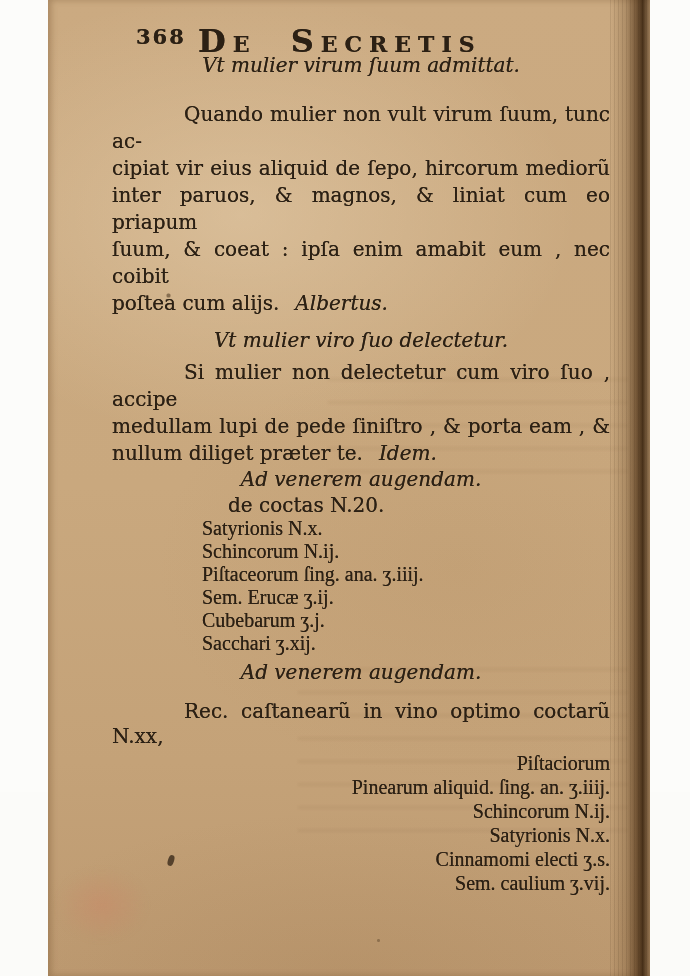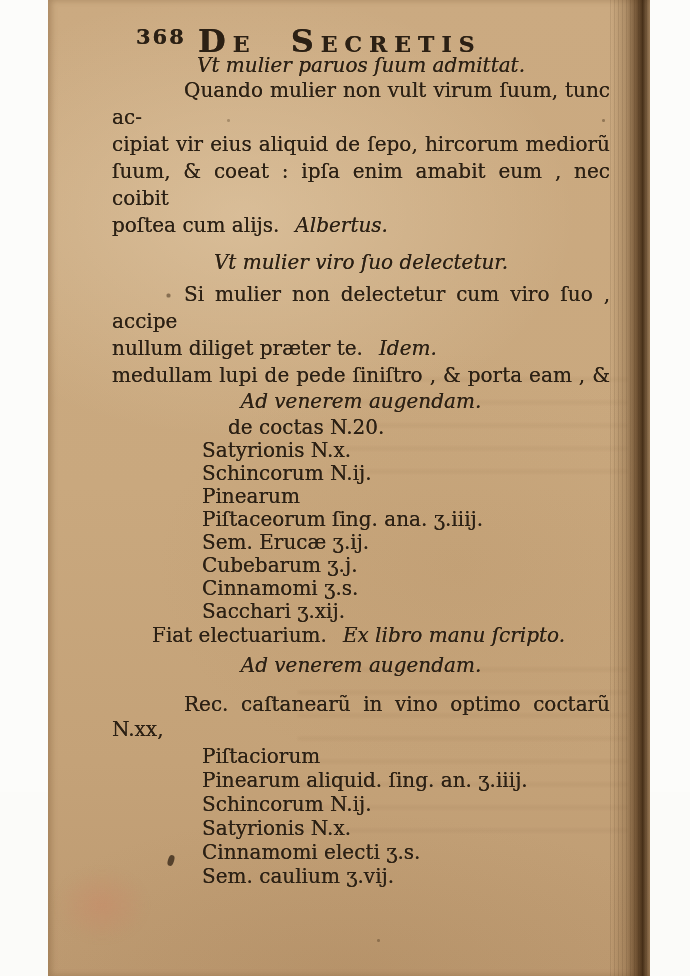--- a/index.html
+++ b/index.html
@@ -77,34 +77,34 @@
   .h-italic {
     font-style:italic; text-align:center;
     font-size:20px; line-height:24px; white-space:nowrap;
   }
   .h1 { margin-top:3px; }
   .h2 { margin-top:11px; }
   .h3 { margin-top:0; }
   .h4 { margin-top:5px; }
 
   .para { display:flex; flex-direction:column; }
-  .p1 { margin-top:0; }
+  .p1 { margin-top:24px; }
   .p2 { margin-top:7px; }
   .pline { line-height:27px; white-space:nowrap; }
   .j { text-align:justify; text-align-last:justify; white-space:normal; }
   .fl { text-indent:72px; }
   .attrib { font-style:italic; margin-left:16px; }
 
   .r-intro { margin-top:2px; }
   .r-intro .pline { line-height:24px; }
   .sub { padding-left:116px; }
   .items1 .item { line-height:23px; }
-  .items2 .item { line-height:24px; }
+  .items2 .item { line-height:24px;text-align:right; }
   .items2 { margin-top:2px; }
-  .item { padding-left:90px; white-space:nowrap; }
+  .item { padding-left:90px; white-space:nowrap;font-family:Liberation Serif, serif; }
   .fiat { line-height:25px; padding-left:40px; white-space:nowrap; }
   .r2intro { margin-top:15px; line-height:25px; text-align:justify; text-align-last:justify; text-indent:72px; }
 </style>
 </head>
 <body>
 
 <div class="canvas">
   <div class="page">
     <div class="bleed bleed-1"></div>
     <div class="bleed bleed-2"></div>
@@ -112,55 +112,53 @@
     <div class="speck"></div>
     <div class="dots"></div>
 
     <div class="content">
 
       <div class="header-row">
         <span class="page-num">368</span>
         <div class="running-title">De Secretis</div>
       </div>
 
-      <div class="h-italic h1">Vt mulier paruos ſuum admittat.</div>
+      <div class="h-italic h1">Vt mulier virum ſuum admittat.</div>
 
       <div class="para p1">
         <div class="pline j fl">Quando mulier non vult virum ſuum, tunc ac-</div>
         <div class="pline j">cipiat vir eius aliquid de ſepo, hircorum mediorũ</div>
+        <div class="pline j">inter paruos, &amp; magnos, &amp; liniat cum eo priapum</div>
         <div class="pline j">ſuum, &amp; coeat : ipſa enim amabit eum , nec coibit</div>
         <div class="pline"><span>poſtea cum alijs.</span><span class="attrib">Albertus.</span></div>
       </div>
 
       <div class="h-italic h2">Vt mulier viro ſuo delectetur.</div>
 
       <div class="para p2">
         <div class="pline j fl">Si mulier non delectetur cum viro ſuo , accipe</div>
+        <div class="pline j">medullam lupi de pede ſiniſtro , &amp; porta eam , &amp;</div>
         <div class="pline"><span>nullum diliget præter te.</span><span class="attrib">Idem.</span></div>
-        <div class="pline j">medullam lupi de pede ſiniſtro , &amp; porta eam , &amp;</div>
       </div>
 
       <div class="h-italic h3">Ad venerem augendam.</div>
 
       <div class="para r-intro">
         <div class="pline sub">de coctas N.20.</div>
       </div>
 
       <div class="para items1">
         <div class="item">Satyrionis N.x.</div>
         <div class="item">Schincorum N.ij.</div>
-        <div class="item">Pinearum</div>
         <div class="item">Piſtaceorum ſing. ana. ʒ.iiij.</div>
         <div class="item">Sem. Erucæ ʒ.ij.</div>
         <div class="item">Cubebarum ʒ.j.</div>
-        <div class="item">Cinnamomi ʒ.s.</div>
         <div class="item">Sacchari ʒ.xij.</div>
       </div>
 
-      <div class="fiat"><span>Fiat electuarium.</span><span class="attrib">Ex libro manu ſcripto.</span></div>
 
       <div class="h-italic h4">Ad venerem augendam.</div>
 
       <div class="r2intro">Rec. caſtanearũ in vino optimo coctarũ N.xx,</div>
 
       <div class="para items2">
         <div class="item">Piſtaciorum</div>
         <div class="item">Pinearum aliquid. ſing. an. ʒ.iiij.</div>
         <div class="item">Schincorum N.ij.</div>
         <div class="item">Satyrionis N.x.</div>

